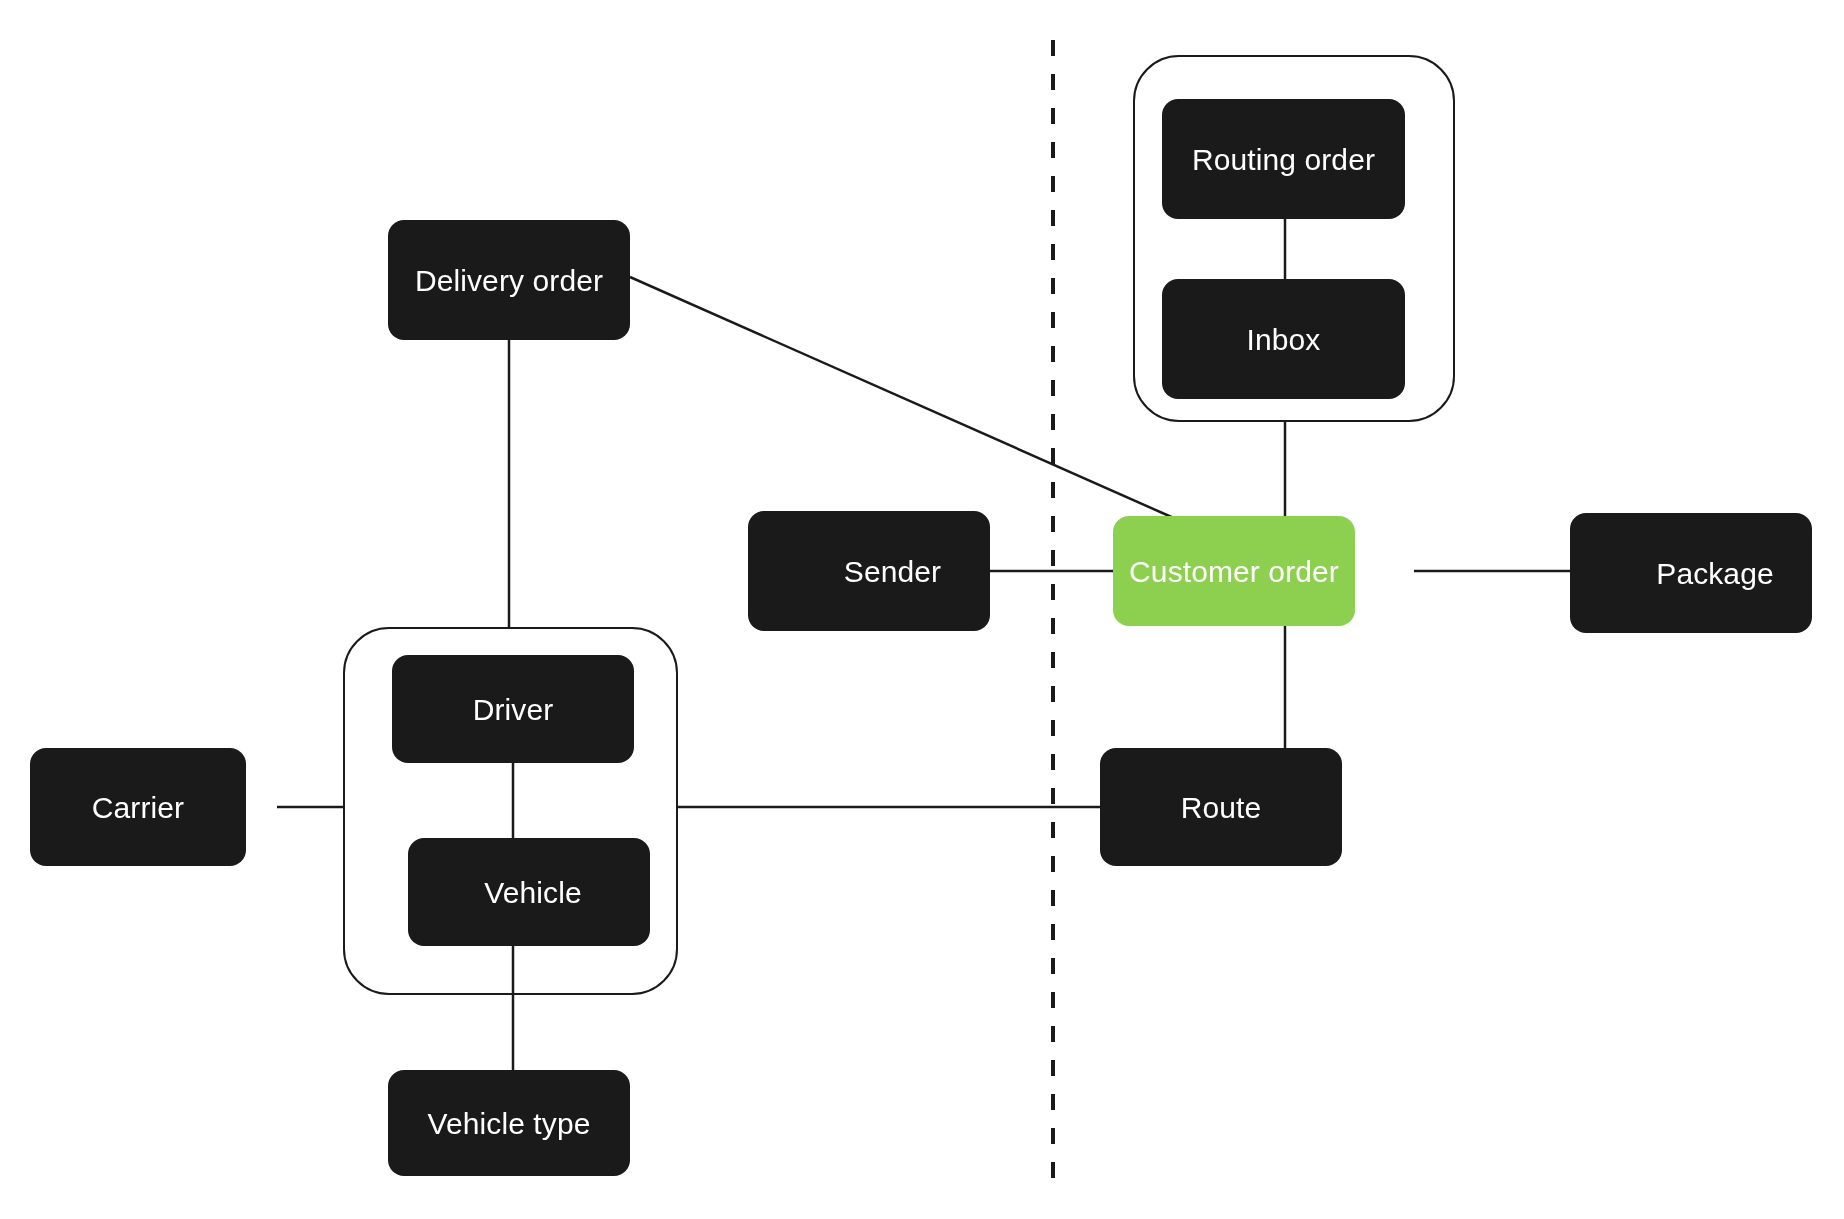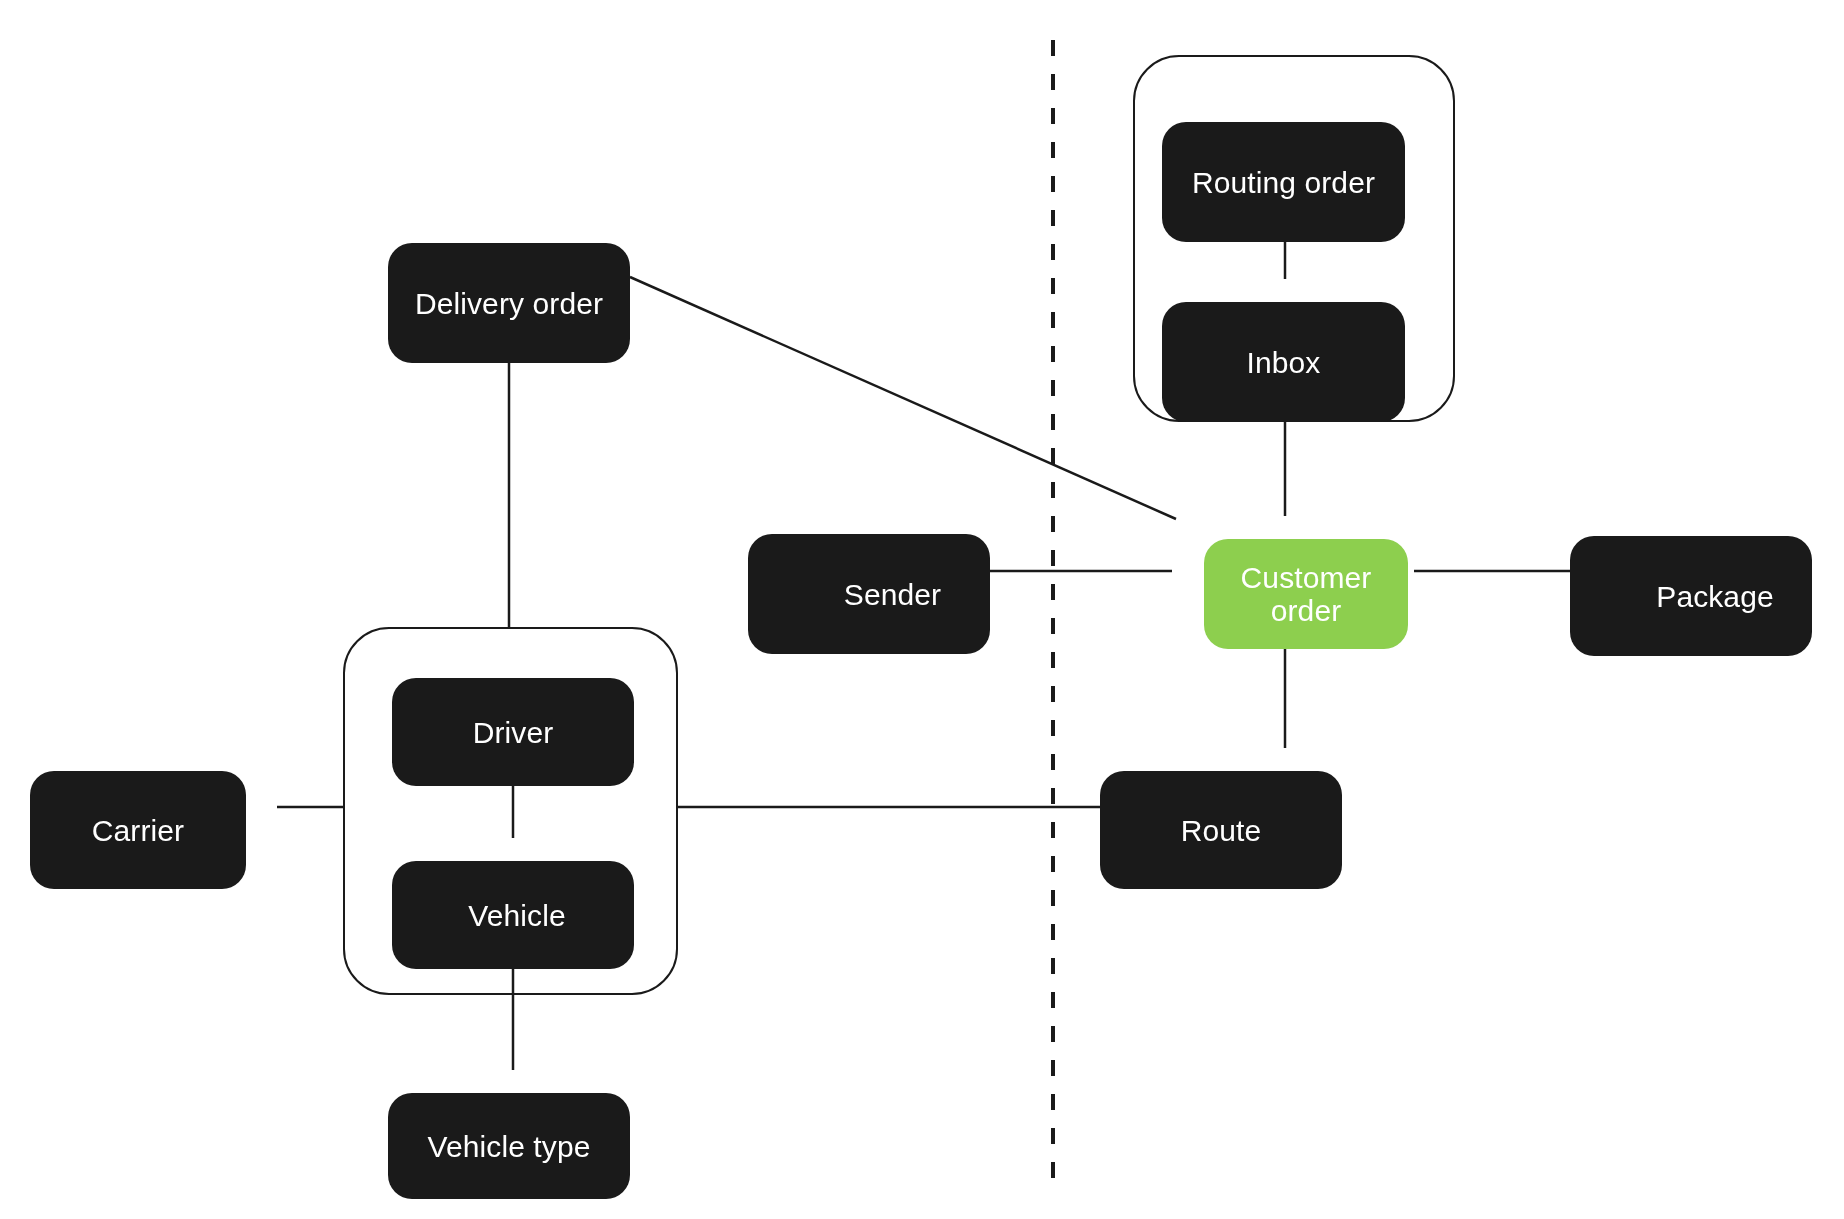--- a/index.html
+++ b/index.html
@@ -21,32 +21,31 @@
     position: absolute;
     left: 0;
     top: 0;
     width: 1844px;
     height: 1219px;
     pointer-events: none;
   }
   .node {
     position: absolute;
     box-sizing: border-box;
-    border-radius: 24px;
+    border-radius: 16px;
     display: flex;
     align-items: center;
     justify-content: center;
     color: #ffffff;
     font-size: 30px;
     font-family: "Liberation Sans", sans-serif;
     font-weight: 400;
     letter-spacing: 0.1px;
     text-align: center;
     line-height: 1.1;
-    margin-top: 23px;
   }
   .node.dark {
     background: #1a1a1a;
   }
   .node.accent {
     background: #8dcf4e;
   }
   .group-box {
     position: absolute;
     box-sizing: border-box;
@@ -78,30 +77,30 @@
       <div class="group-box" style="left: 1133px; top: 55px; width: 322px; height: 367px;"></div>
       <div class="node dark" style="left: 388px; top: 220px; width: 242px; height: 120px;">
         <span>Delivery order</span>
       </div>
       <div class="node dark" style="left: 30px; top: 748px; width: 216px; height: 118px; text-align: right;">
         <span>Carrier</span>
       </div>
       <div class="node dark" style="left: 392px; top: 655px; width: 242px; height: 108px;">
         <span>Driver</span>
       </div>
-      <div class="node dark" style="left: 392px; top: 838px; width: 242px; height: 108px; padding-left: 8px;">
+      <div class="node dark" style="left: 408px; top: 838px; width: 242px; height: 108px; padding-left: 8px;">
         <span>Vehicle</span>
       </div>
       <div class="node dark" style="left: 388px; top: 1070px; width: 242px; height: 106px;">
         <span>Vehicle type</span>
       </div>
       <div class="node dark" style="left: 748px; top: 511px; width: 242px; height: 120px; padding-left: 47px;">
         <span>Sender</span>
       </div>
-      <div class="node accent" style="left: 1204px; top: 516px; width: 204px; height: 110px;">
+      <div class="node accent" style="left: 1113px; top: 516px; width: 242px; height: 110px;">
         <span>Customer order</span>
       </div>
       <div class="node dark" style="left: 1570px; top: 513px; width: 242px; height: 120px; padding-left: 48px;">
         <span>Package</span>
       </div>
       <div class="node dark" style="left: 1100px; top: 748px; width: 242px; height: 118px;">
         <span>Route</span>
       </div>
       <div class="node dark" style="left: 1162px; top: 99px; width: 243px; height: 120px;">
         <span>Routing order</span>

